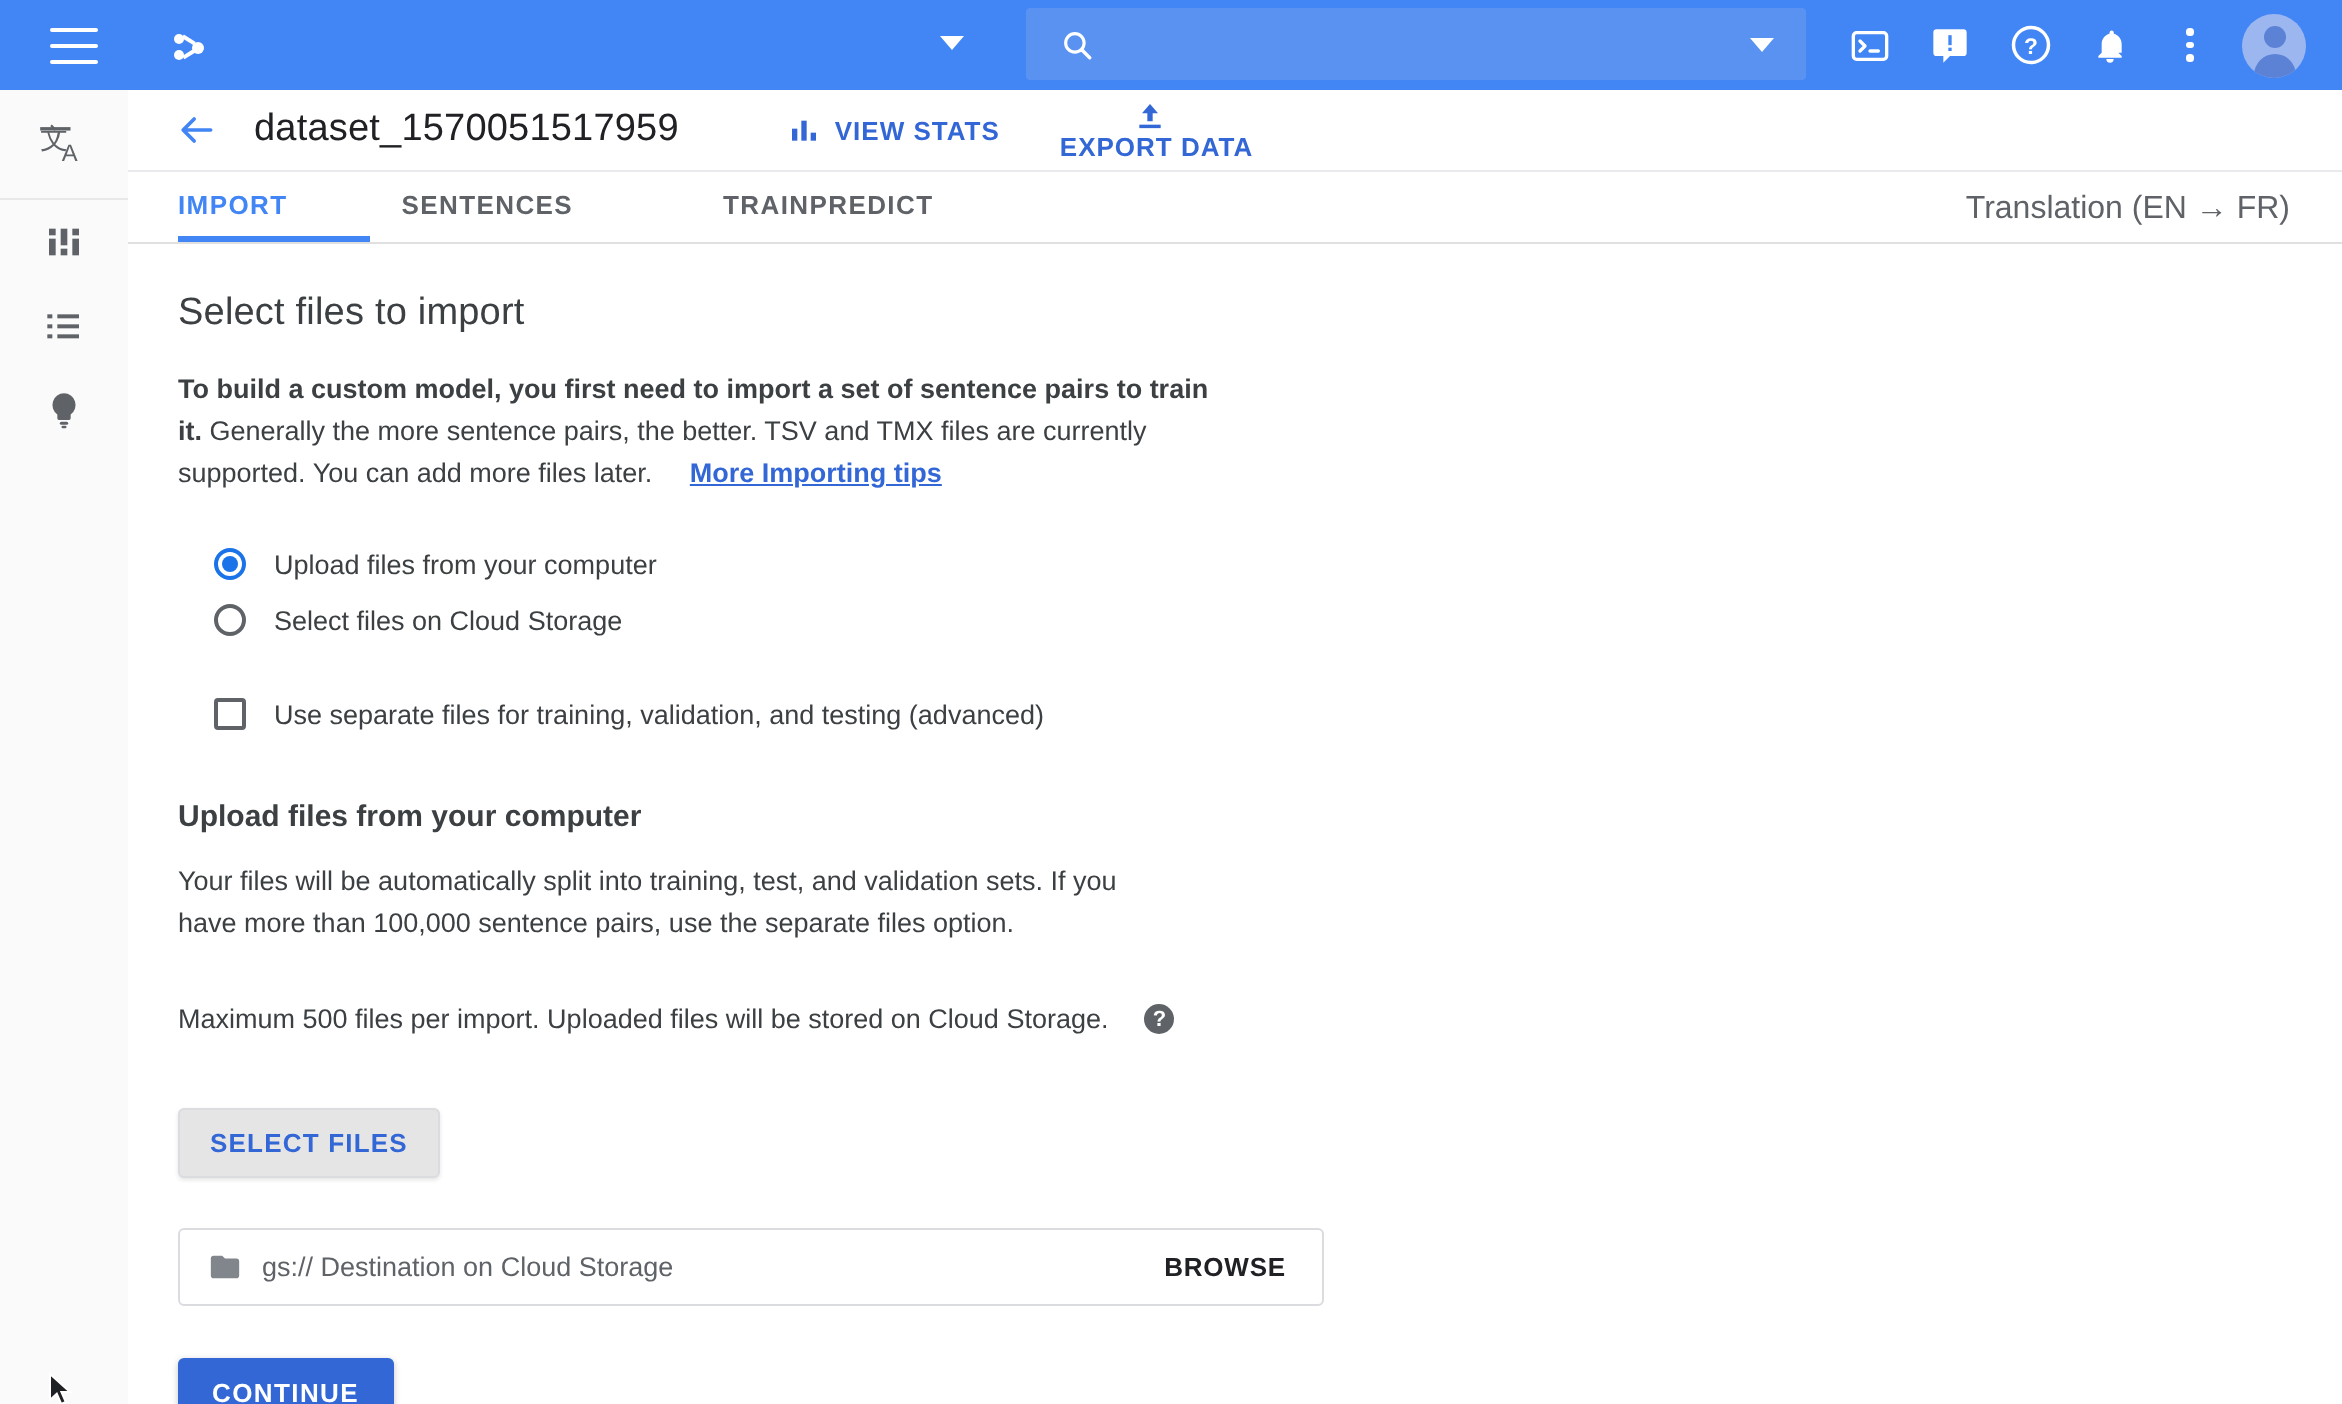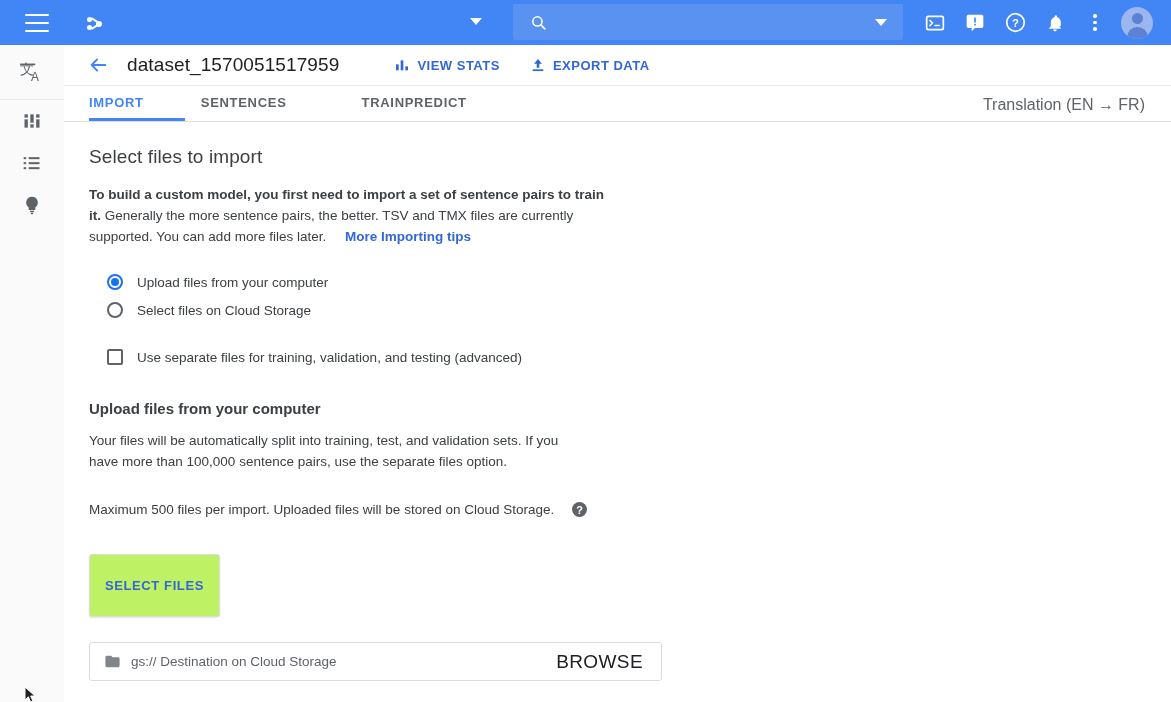--- a/index.html
+++ b/index.html
@@ -273,20 +273,21 @@
   }
   .desc {
     font-size: 13.5px;
     color: #3c4043;
     line-height: 21px;
     max-width: 530px;
   }
   .desc .b { font-weight: bold; }
   a.link {
     color: #3367d6;
+    text-decoration: underline;
     font-weight: bold;
     cursor: pointer;
     padding-left: 15px;
   }
 
   .radio-row, .check-row {
     display: flex;
     align-items: center;
     cursor: pointer;
   }
@@ -355,24 +356,24 @@
     align-items: center;
     justify-content: center;
     margin-left: 18px;
     cursor: pointer;
     flex-shrink: 0;
   }
 
   .btn-outline {
     display: inline-block;
     margin-top: 37px;
-    padding: 23px 15px;
+    padding: 9px 15px;
     border: 1px solid #dadce0;
     border-radius: 3px;
-    background: #bef264;
+    background: #e5e5e5;
     color: #3367d6;
     font-size: 13px;
     font-weight: bold;
     letter-spacing: 0.6px;
     cursor: pointer;
     box-shadow: 0 1px 2px rgba(60,64,67,0.14);
   }
 
   .gs-field {
     margin-top: 25px;
@@ -385,22 +386,22 @@
     box-sizing: border-box;
     cursor: text;
   }
   .folder-ico { margin-left: 14px; margin-right: 10px; display:flex; }
   .gs-placeholder {
     font-size: 13.5px;
     color: #5f6368;
     flex: 1;
   }
   .browse-btn {
-    font-size: 19px;
-    font-weight: normal;
+    font-size: 13px;
+    font-weight: bold;
     color: #202124;
     letter-spacing: 0.4px;
     margin-right: 18px;
     cursor: pointer;
   }
 
   .btn-primary {
     display: inline-block;
     margin-top: 26px;
     padding: 10px 17px;
@@ -539,21 +540,21 @@
       <span class="ico">
         <svg width="16" height="16" viewBox="0 0 24 24">
           <rect x="3" y="11" width="4" height="9" fill="#3367d6"></rect>
           <rect x="10" y="5" width="4" height="15" fill="#3367d6"></rect>
           <rect x="17" y="14" width="4" height="6" fill="#3367d6"></rect>
         </svg>
       </span>
       <span>VIEW STATS</span>
     </span>
 
-    <span class="hdr-action" style="margin-left:30px;">
+    <span class="hdr-action" style="margin-left:30px;flex-direction:column;">
       <span class="ico">
         <svg width="16" height="16" viewBox="0 0 24 24">
           <path d="M12 3 L18 10 H14 V16 H10 V10 H6 Z" fill="#3367d6"></path>
           <rect x="4" y="18.5" width="16" height="2.6" fill="#3367d6"></rect>
         </svg>
       </span>
       <span>EXPORT DATA</span>
     </span>
   </div>
 

